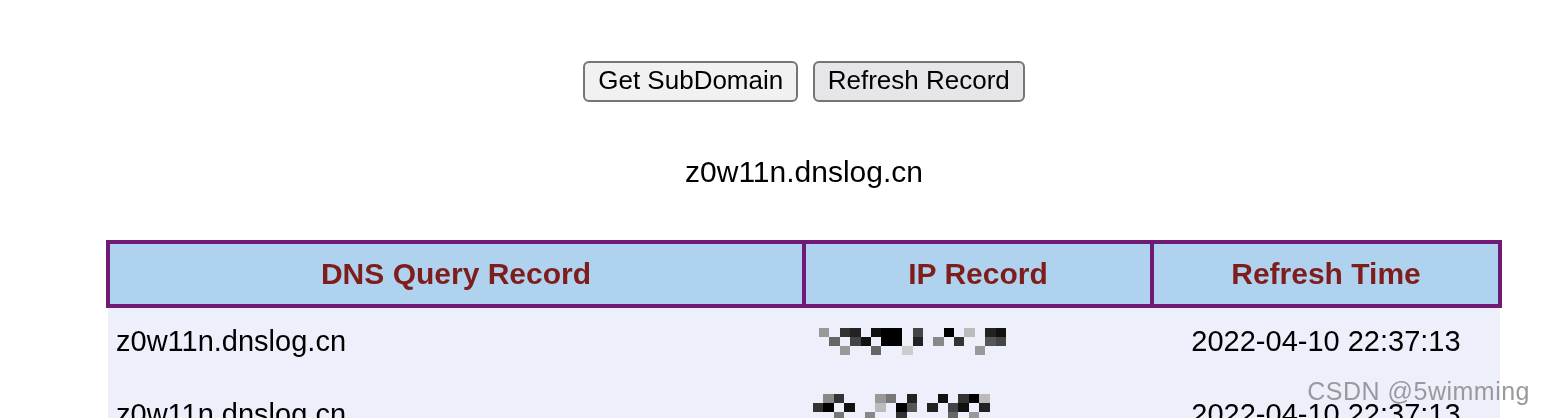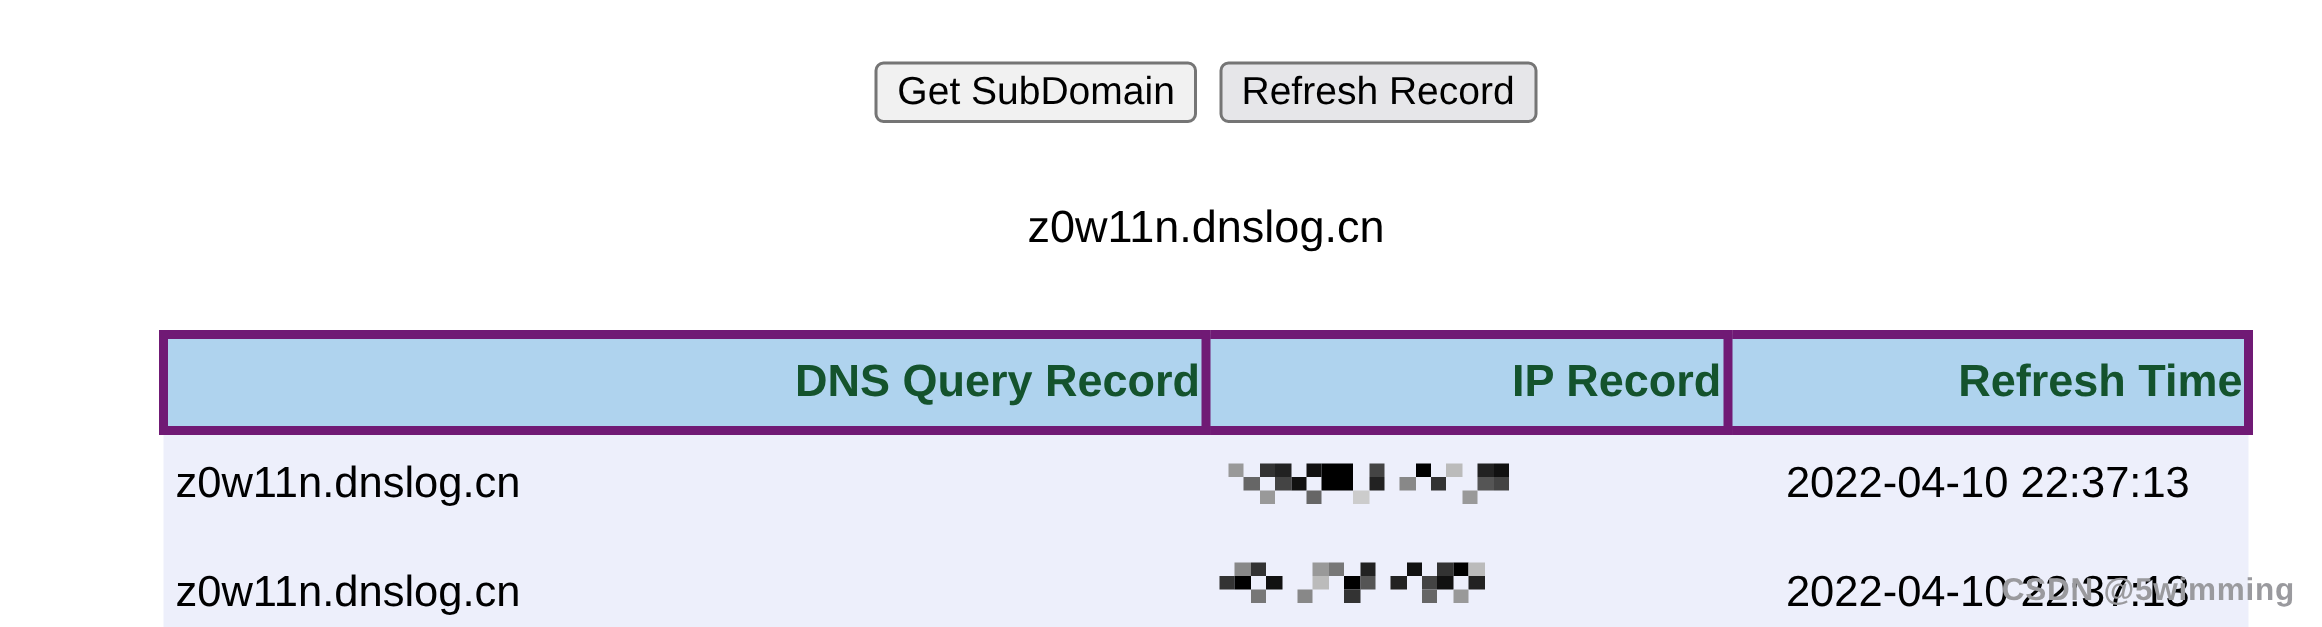--- a/index.html
+++ b/index.html
@@ -14,20 +14,21 @@
   }
   .content {
     margin-left: 106px;
     margin-right: 46px; 
     position: relative;
   }
   
   .button-row {
     padding-top: 41px;
     text-align: center;
+    margin-top: 20px;
   }
   .btn {
     display: inline-block;
     font-family: "Liberation Sans", sans-serif;
     font-size: 26px;
     line-height: 1.22;
     color: #000000;
     background: #f1f1f1;
     border: 2px solid #757575;
     border-radius: 6px;
@@ -48,27 +49,27 @@
   }
   
   table.records {
     margin-top: 52px;
     width: 100%;
     border-collapse: collapse;
     table-layout: fixed;
   }
   table.records th {
     background: #afd3ee;
-    border: 6px solid #701a75;
+    border: 4px solid #701a75;
     height: 64px;
     box-sizing: border-box;
     font-size: 30px;
     font-weight: 700;
-    text-align: right;
-    color: #14532d;
+    text-align: center;
+    color: #7f1d1d;
   }
   table.records td {
     background: #edeffb;
     border: none;
     height: 69px;
     box-sizing: border-box;
     vertical-align: middle;
     font-size: 29px;
   }
   tr.row-last td { height: 79px; }
@@ -83,24 +84,23 @@
     display: grid;
     width: 198px;
   }
   .mosaic-1 { margin-left: 14px; }
   .mosaic-2 { margin-left: 8px; margin-bottom: 13px; }
   
   .watermark {
     position: absolute;
     right: 18px;
     bottom: 12px;
-    font-size: 21px;
+    font-size: 25px;
     color: #9a9a9e;
     letter-spacing: 0.5px;
-    font-weight: bold;
   }
 </style>
 </head>
 <body>
 
 <div class="content">
 
   <div class="button-row">
     <button class="btn">Get SubDomain</button>
     <button class="btn refresh">Refresh Record</button>

